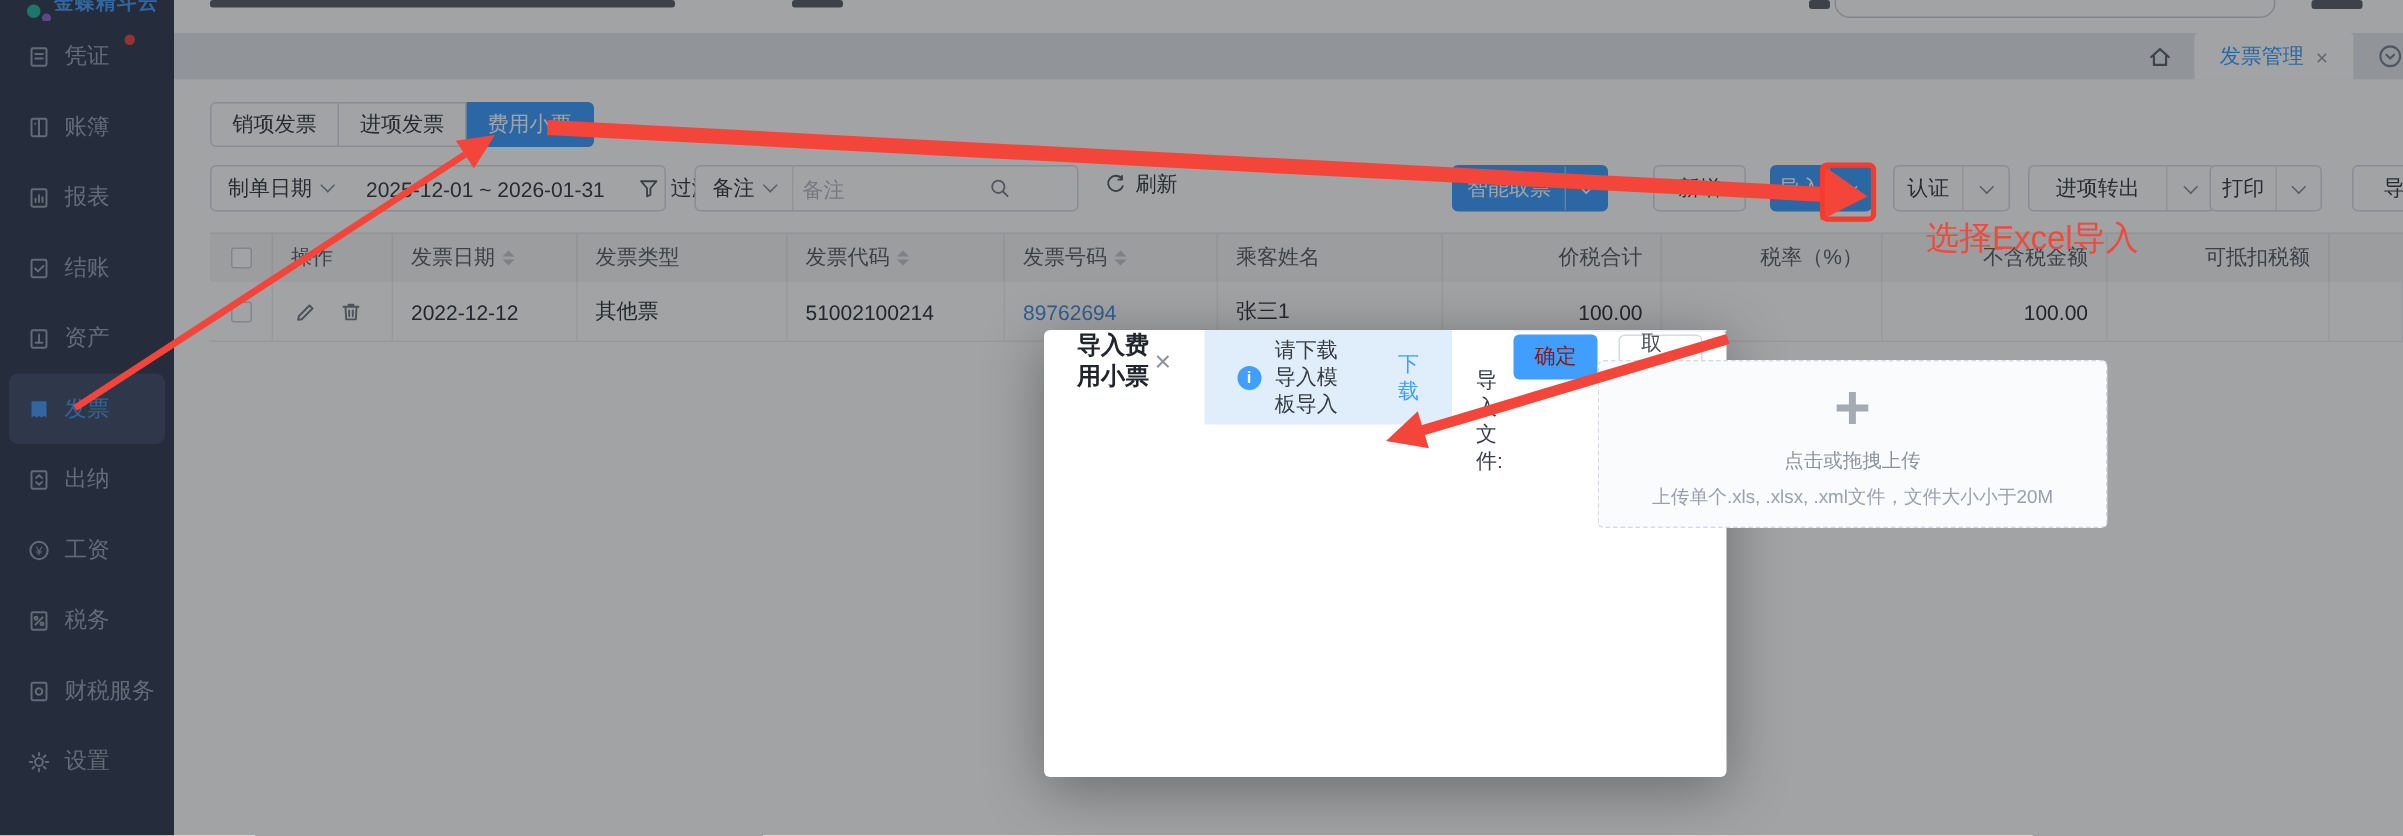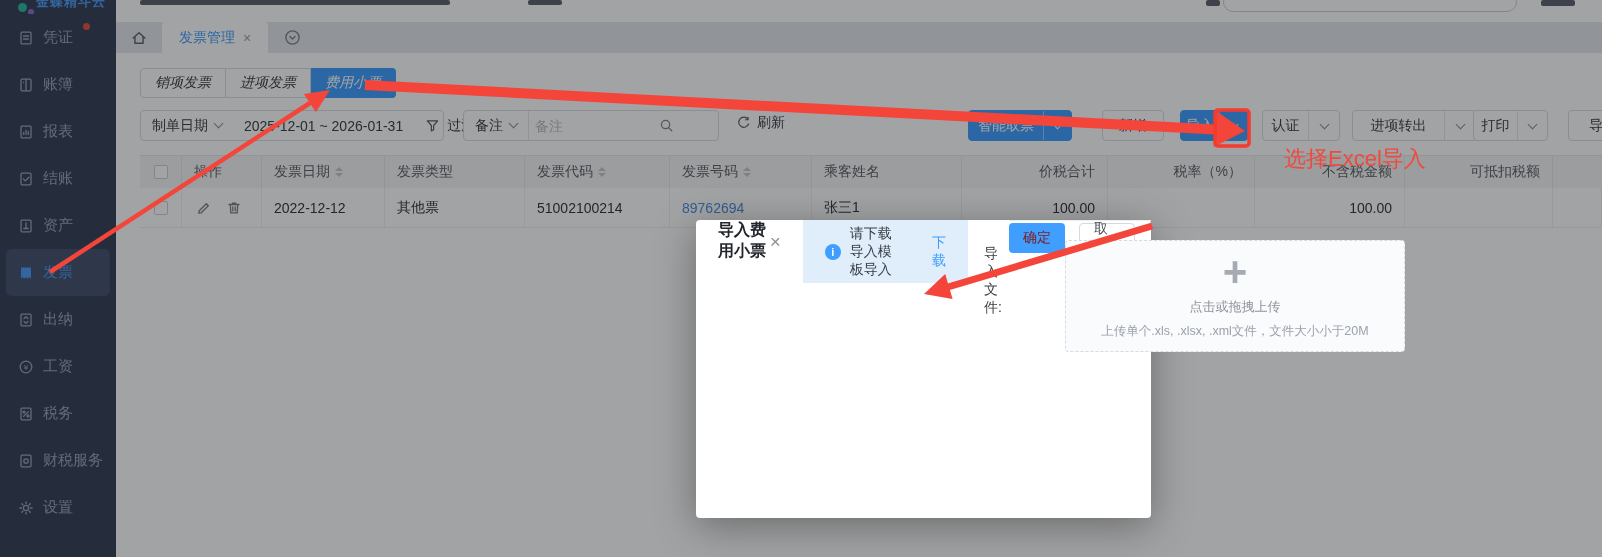--- a/index.html
+++ b/index.html
@@ -17,30 +17,30 @@
   .sb-item svg { flex:0 0 16px; }
   .sb-item.active { background:rgba(140,175,220,0.16); border-radius:6px; margin:0 6px; padding-left:12px; color:#4d9bf5; }
   .badge-dot { width:7px; height:7px; border-radius:50%; background:#e64c45; align-self:flex-start; margin-top:9px; margin-left:1px; }
 
   
   .main { position:absolute; left:116px; top:0; right:0; bottom:0; }
   .hdr { position:absolute; left:0; right:0; top:0; height:22px; background:#fff; }
   .smudge { position:absolute; background:#3f4856; opacity:.85; border-radius:2px; }
   .hdr-pill { position:absolute; left:1107px; top:-8px; width:294px; height:20px; border:1px solid #ccd0d6; border-radius:14px; background:#fff; }
 
-  .tabbar { position:absolute; left:0; right:0; top:22px; height:31px; background:#e4e8ee; display:flex; align-items:stretch; }
+  .tabbar { position:absolute; left:0; right:0; top:22px; height:31px; background:#e4e8ee; display:flex; align-items:stretch;justify-content:flex-end; }
   .home-btn { width:46px; display:flex; align-items:center; justify-content:center; color:#5f6672; cursor:pointer; }
   .tab-active { width:106px; background:#fff; display:flex; align-items:center; justify-content:center; gap:8px; color:#409EFF; border-radius:3px 3px 0 0; cursor:pointer; }
   .tab-close { color:#9aa0a8; font-size:14px; cursor:pointer; line-height:1; }
   .tab-extra { display:flex; align-items:center; margin-left:16px; color:#7d8violet; color:#7d848e; cursor:pointer; }
 
   .content { position:absolute; left:0; right:0; top:53px; bottom:0; background:#fff; }
 
   
-  .segs { position:absolute; left:24px; top:15px; display:flex; height:30px;font-style:italic; }
+  .segs { position:absolute; left:24px; top:15px; display:flex; height:30px; }
   .seg { min-width:82px; padding:0 14px; display:flex; align-items:center; justify-content:center; background:#fff; border:1px solid #d8dce2; border-left:none; color:#3a3f46; cursor:pointer; }
   .seg:first-child { border-left:1px solid #d8dce2; border-radius:4px 0 0 4px; }
   .seg:last-child { border-radius:0 4px 4px 0; }
   .seg.active { background:#409EFF; border-color:#409EFF; color:#fff; }
 
   
   .frow { position:absolute; left:0; right:0; top:57px; height:31px; }
   .grp { position:absolute; top:0; height:31px; display:flex; align-items:center; border:1px solid #d8dce2; border-radius:4px; background:#fff; }
   .grp .sep { width:1px; align-self:stretch; background:#e2e5ea; }
   .gsec { display:flex; align-items:center; gap:7px; padding:0 11px; color:#3a3f46; cursor:pointer; white-space:nowrap; }

